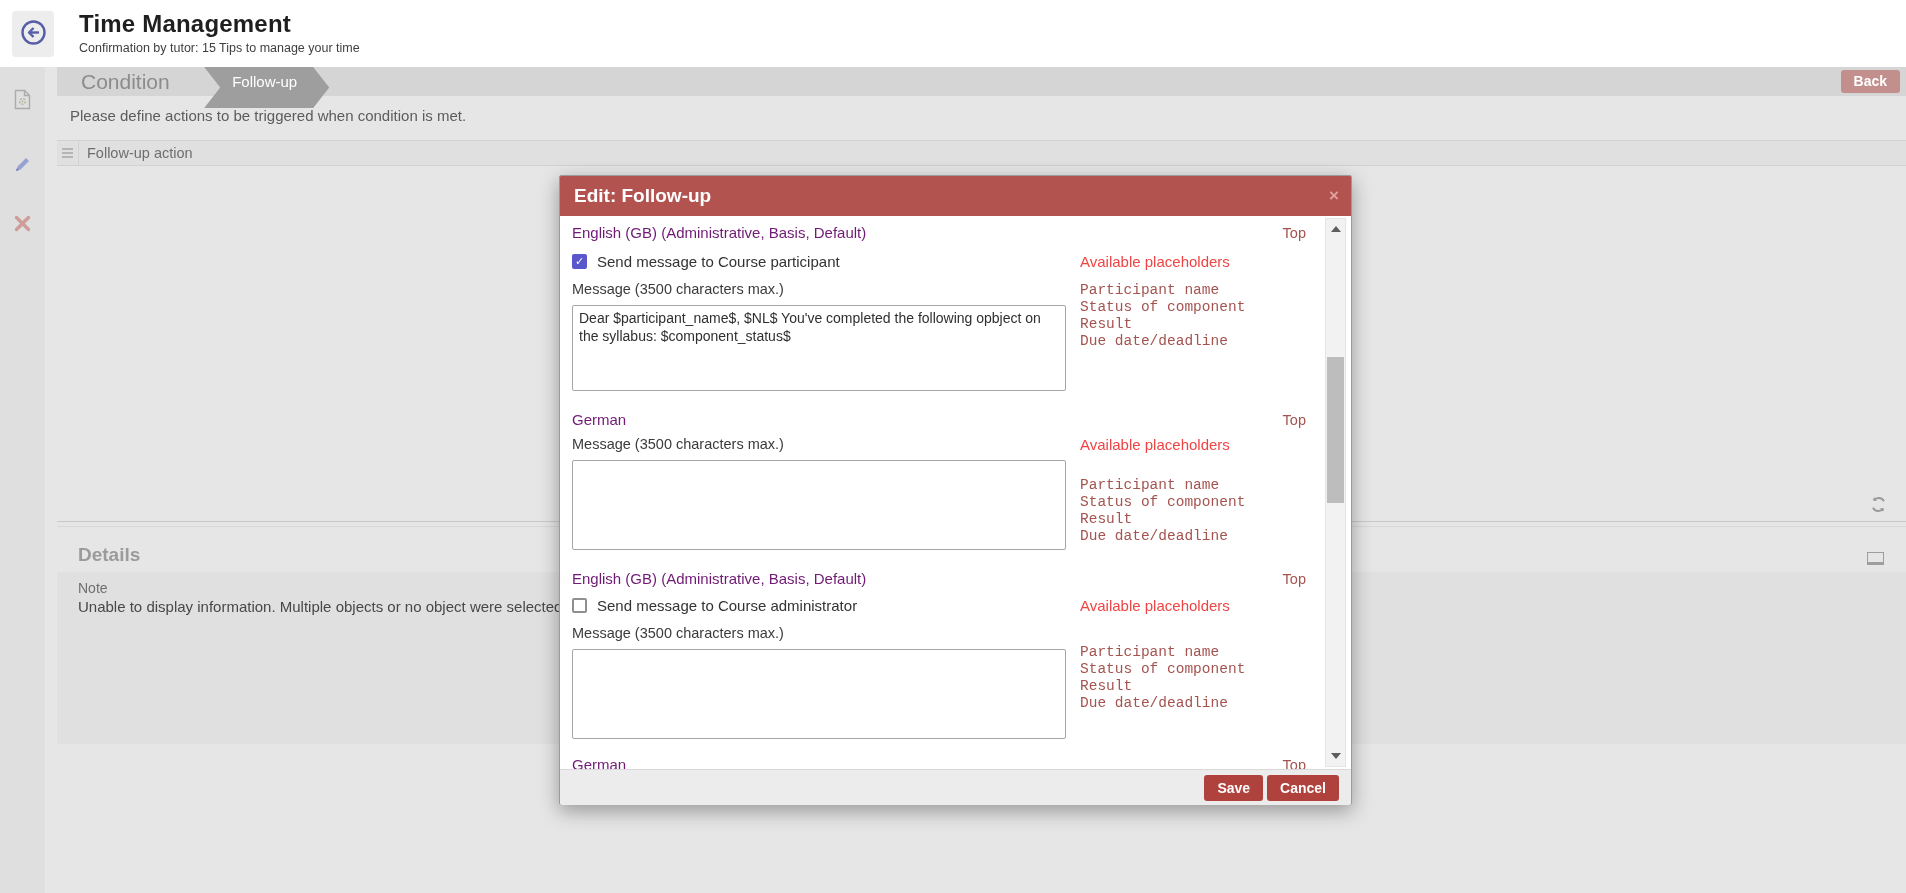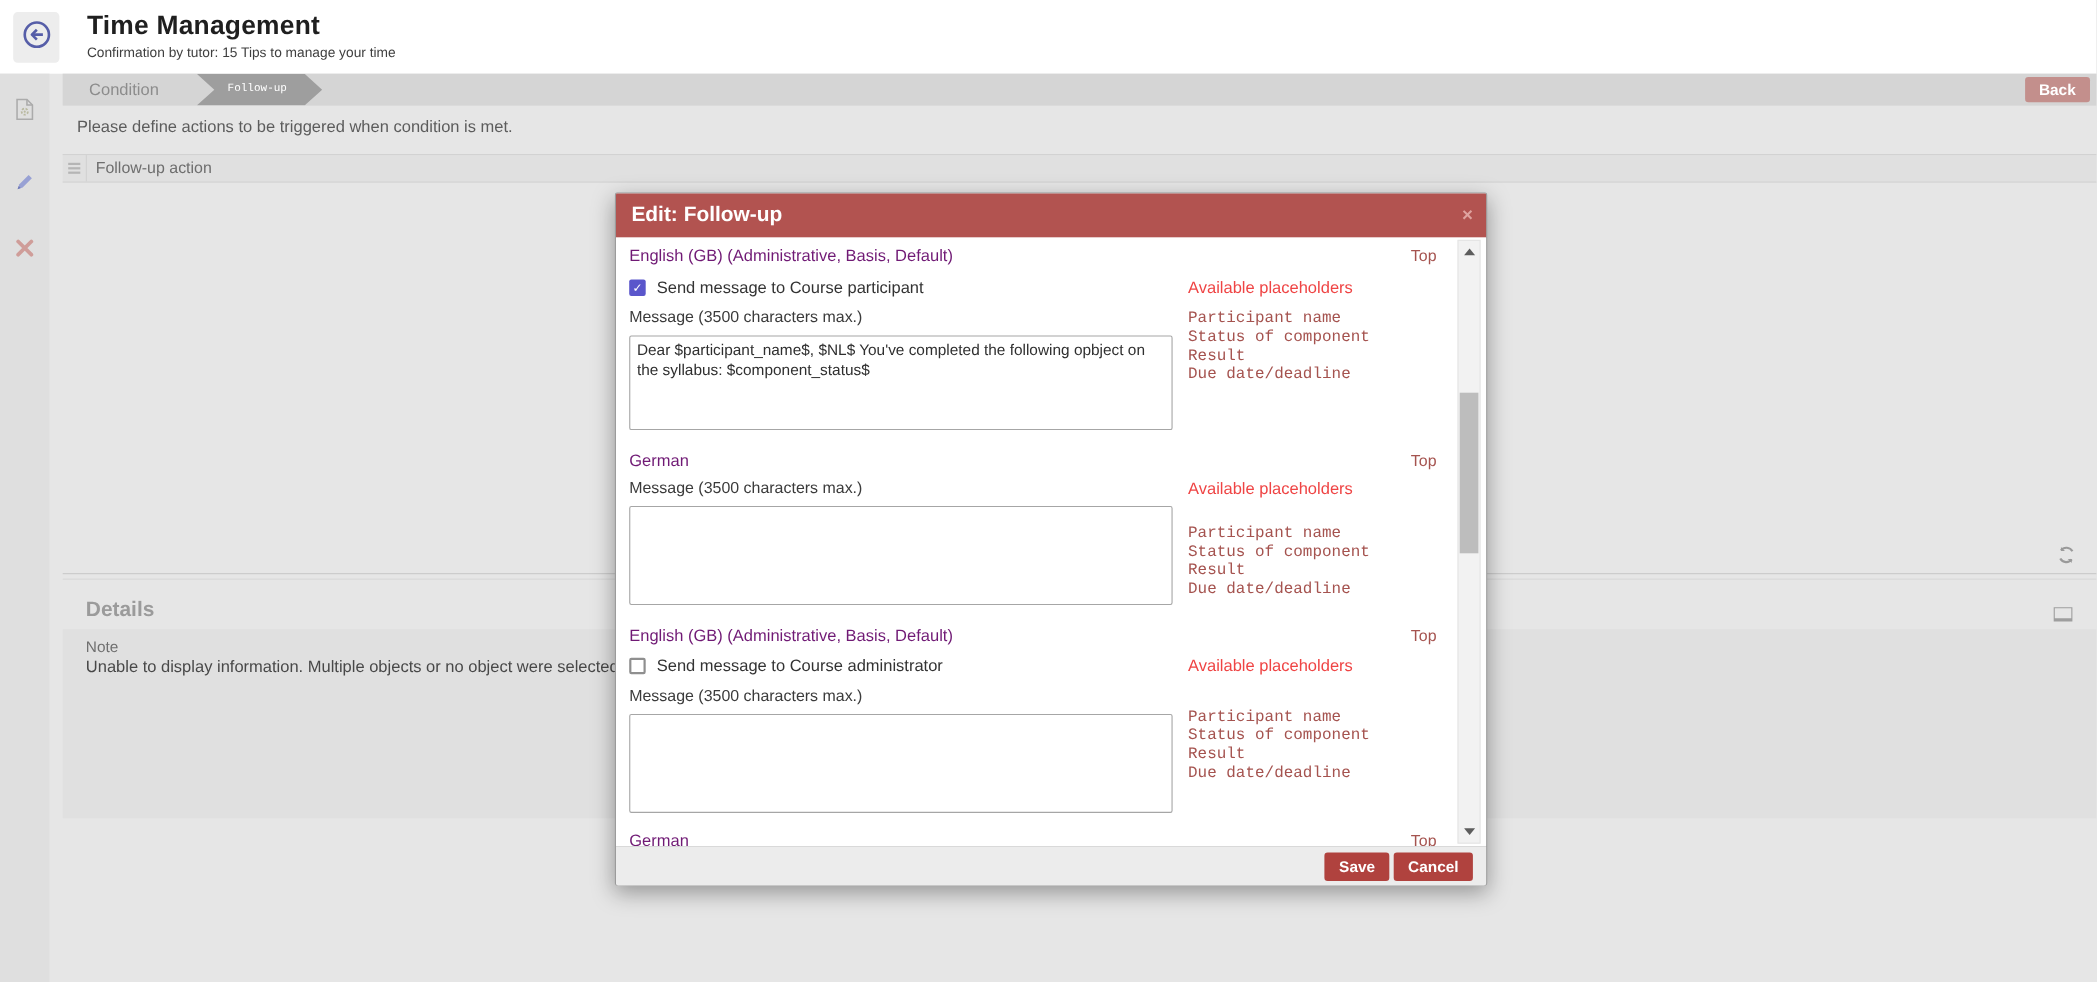--- a/index.html
+++ b/index.html
@@ -15,23 +15,23 @@
 
   
   .side-rail { position:absolute; top:67px; left:0; bottom:0; width:45px; background:#dfdfdf; display:flex; flex-direction:column; align-items:center; z-index:1; }
   .side-rail .rail-icon { cursor:pointer; }
   .rail-icon.doc { margin-top:22px; }
   .rail-icon.pen { margin-top:40px; }
   .rail-icon.del { margin-top:34px; }
 
   
   .wizard-bar { position:absolute; top:67px; left:57px; right:0; height:29px; background:#d5d5d5; z-index:1; }
-  .crumb-plain { display:inline-block; line-height:29px; padding:0 30px 0 24px; font-size:15px; color:#8c8c8c; cursor:pointer; vertical-align:top; }
-  .crumb-arrow { display:inline-block; position:relative; line-height:29px; padding:0 32px 0 28px; font-size:10px; color:#ffffff; background:#9e9e9e; cursor:pointer; vertical-align:top;
-    clip-path:polygon(0 0, calc(100% - 16px) 0, 100% 50%, calc(100% - 16px) 100%, 0 100%, 16px 50%);font-family:Liberation Mono, monospace; }
+  .crumb-plain { display:inline-block; line-height:29px; padding:0 30px 0 24px; font-size:21px; color:#8c8c8c; cursor:pointer; vertical-align:top; }
+  .crumb-arrow { display:inline-block; position:relative; line-height:29px; padding:0 32px 12px 28px; font-size:15px; color:#ffffff; background:#9e9e9e; cursor:pointer; vertical-align:top;
+    clip-path:polygon(0 0, calc(100% - 16px) 0, 100% 50%, calc(100% - 16px) 100%, 0 100%, 16px 50%); }
   .back-btn { position:absolute; top:3px; right:6px; height:23px; line-height:23px; padding:0 13px; background:#c38f8c; color:#fff; font-size:14px; font-weight:bold; border-radius:3px; cursor:pointer; }
 
   .instruction { position:absolute; top:107px; left:70px; font-size:15px; color:#5c5c5c; z-index:1;text-align:right; }
 
   
   .tbl-head { position:absolute; top:140px; left:57px; right:0; height:26px; background:#e0e0e0; border-top:1px solid #d2d2d2; border-bottom:1px solid #d2d2d2; display:flex; align-items:center; z-index:1; }
   .drag-cell { width:22px; height:100%; border-right:1px solid #d2d2d2; display:flex; flex-direction:column; justify-content:center; align-items:center; gap:2px; cursor:grab; }
   .drag-cell i { display:block; width:11px; height:2px; background:#b5b5b5; }
   .tbl-head .col-label { padding-left:8px; font-size:14.5px; color:#6e6e6e;text-align:center; }
 

